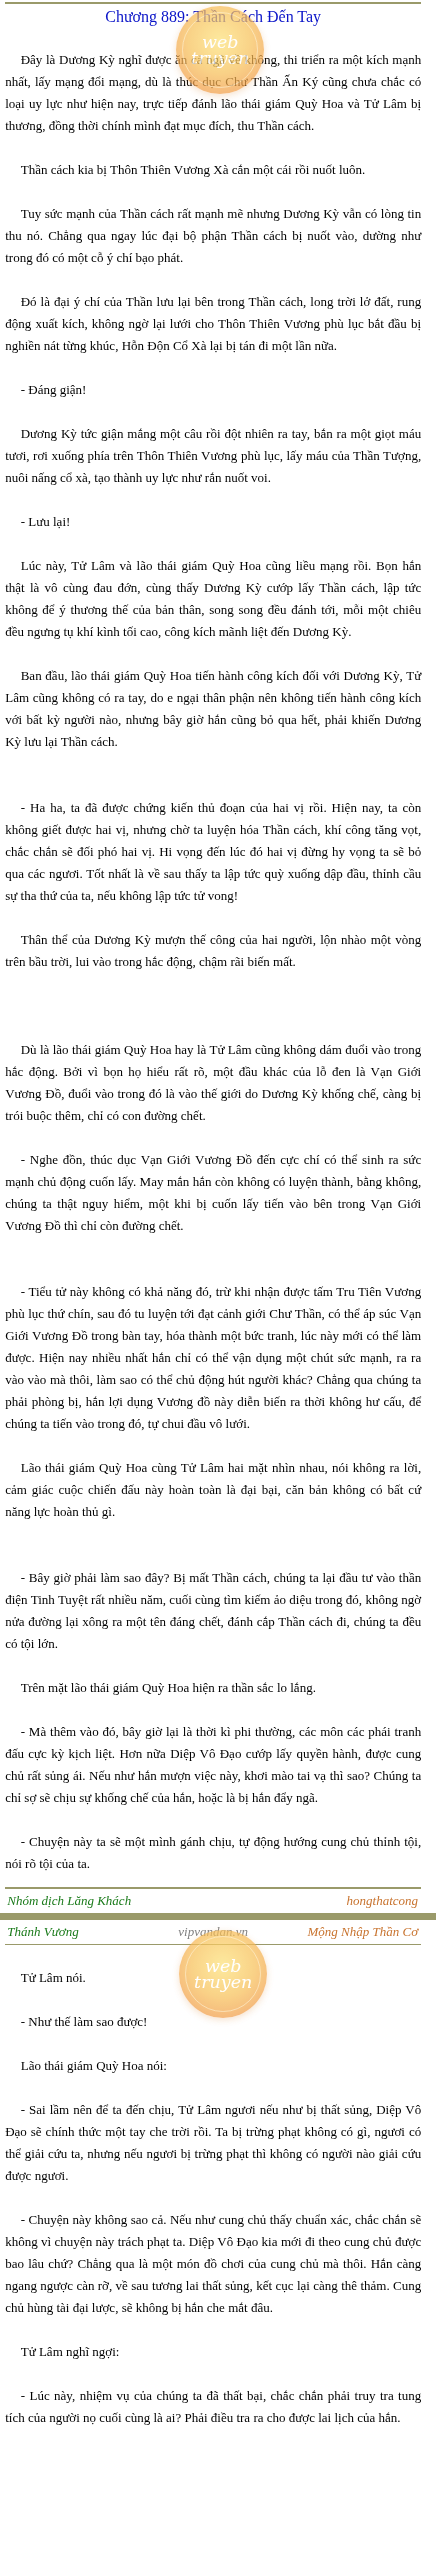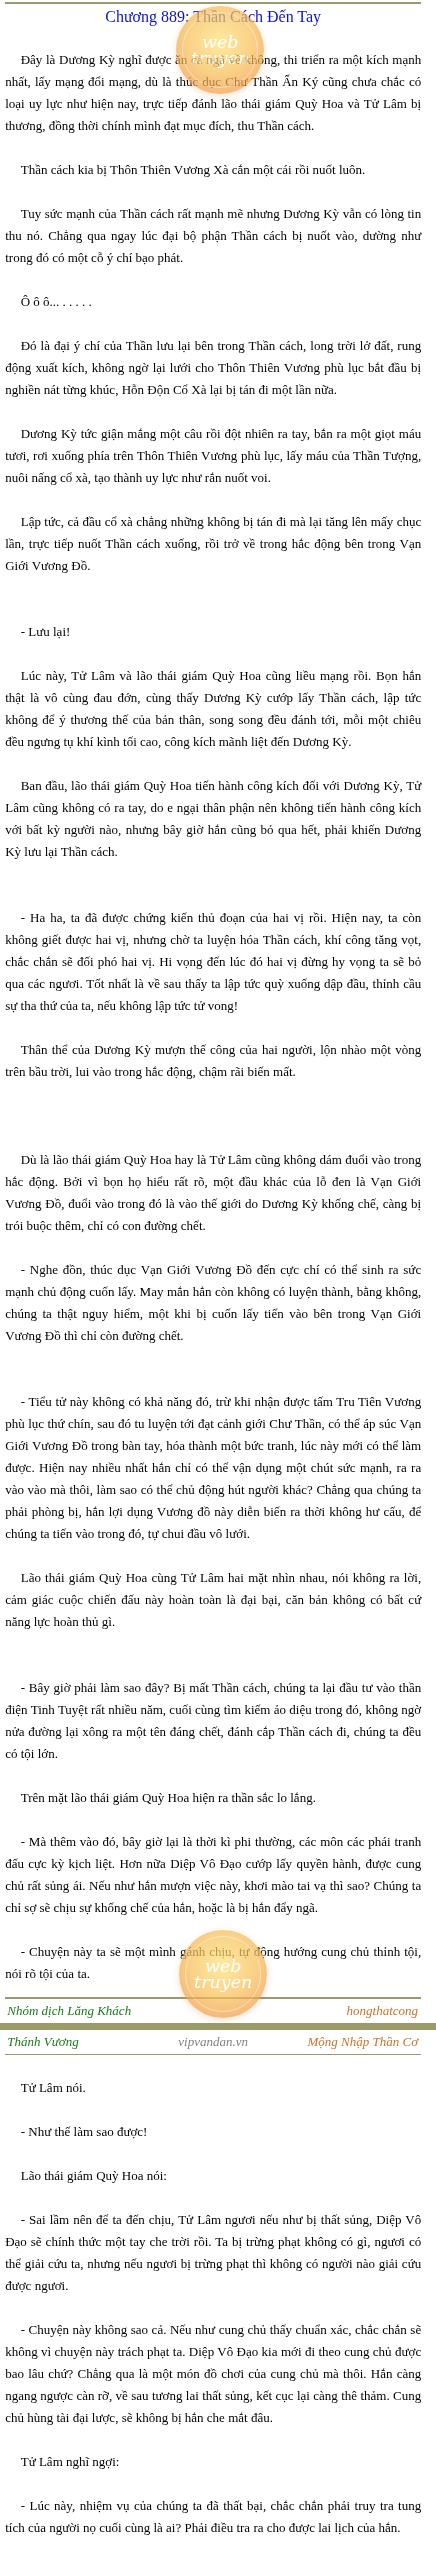--- a/index.html
+++ b/index.html
@@ -62,24 +62,23 @@
 <body>
 
 <div class="page" id="page">
   <div class="top-rule"></div>
   <h1 class="chapter-title">Chương 889: Thần Cách Đến Tay</h1>
 
   <div>
     <p class="para first">Đây là Dương Kỳ nghĩ được ăn cả ngã về không, thi triển ra một kích mạnh nhất, lấy mạng đổi mạng, dù là thúc dục Chư Thần Ấn Ký cũng chưa chắc có loại uy lực như hiện nay, trực tiếp đánh lão thái giám Quỳ Hoa và Tử Lâm bị thương, đồng thời chính mình đạt mục đích, thu Thần cách.</p>
     <p class="para">Thần cách kia bị Thôn Thiên Vương Xà cắn một cái rồi nuốt luôn.</p>
     <p class="para">Tuy sức mạnh của Thần cách rất mạnh mẽ nhưng Dương Kỳ vẫn có lòng tin thu nó. Chẳng qua ngay lúc đại bộ phận Thần cách bị nuốt vào, dường như trong đó có một cỗ ý chí bạo phát.</p>
-    <p class="para">Ô ô ô... . . . . .</p>
     <p class="para">Đó là đại ý chí của Thần lưu lại bên trong Thần cách, long trời lở đất, rung động xuất kích, không ngờ lại lưới cho Thôn Thiên Vương phù lục bắt đầu bị nghiền nát từng khúc, Hỗn Độn Cổ Xà lại bị tán đi một lần nữa.</p>
+    <p class="para">- Đáng giận!</p>
     <p class="para">Dương Kỳ tức giận mắng một câu rồi đột nhiên ra tay, bắn ra một giọt máu tươi, rơi xuống phía trên Thôn Thiên Vương phù lục, lấy máu của Thần Tượng, nuôi nấng cổ xà, tạo thành uy lực như rắn nuốt voi.</p>
-    <p class="para gap-lg">Lập tức, cả đầu cổ xà chẳng những không bị tán đi mà lại tăng lên mấy chục lần, trực tiếp nuốt Thần cách xuống, rồi trở về trong hắc động bên trong Vạn Giới Vương Đồ.</p>
     <p class="para">- Lưu lại!</p>
     <p class="para">Lúc này, Tử Lâm và lão thái giám Quỳ Hoa cũng liều mạng rồi. Bọn hắn thật là vô cùng đau đớn, cùng thấy Dương Kỳ cướp lấy Thần cách, lập tức không để ý thương thế của bản thân, song song đều đánh tới, mỗi một chiêu đều ngưng tụ khí kình tối cao, công kích mãnh liệt đến Dương Kỳ.</p>
     <p class="para gap-lg">Ban đầu, lão thái giám Quỳ Hoa tiến hành công kích đối với Dương Kỳ, Tử Lâm cũng không có ra tay, do e ngại thân phận nên không tiến hành công kích với bất kỳ người nào, nhưng bây giờ hắn cũng bỏ qua hết, phải khiến Dương Kỳ lưu lại Thần cách.</p>
     <p class="para">- Ha ha, ta đã được chứng kiến thủ đoạn của hai vị rồi. Hiện nay, ta còn không giết được hai vị, nhưng chờ ta luyện hóa Thần cách, khí công tăng vọt, chắc chắn sẽ đối phó hai vị. Hi vọng đến lúc đó hai vị đừng hy vọng ta sẽ bỏ qua các ngươi. Tốt nhất là về sau thấy ta lập tức quỳ xuống dập đầu, thỉnh cầu sự tha thứ của ta, nếu không lập tức tử vong!</p>
     <p class="para gap-xl">Thân thể của Dương Kỳ mượn thế công của hai người, lộn nhào một vòng trên bầu trời, lui vào trong hắc động, chậm rãi biến mất.</p>
     <p class="para">Dù là lão thái giám Quỳ Hoa hay là Tử Lâm cũng không dám đuổi vào trong hắc động. Bởi vì bọn họ hiểu rất rõ, một đầu khác của lỗ đen là Vạn Giới Vương Đồ, đuổi vào trong đó là vào thế giới do Dương Kỳ khống chế, càng bị trói buộc thêm, chỉ có con đường chết.</p>
     <p class="para gap-lg">- Nghe đồn, thúc dục Vạn Giới Vương Đồ đến cực chí có thể sinh ra sức mạnh chủ động cuốn lấy. May mắn hắn còn không có luyện thành, bằng không, chúng ta thật nguy hiểm, một khi bị cuốn lấy tiến vào bên trong Vạn Giới Vương Đồ thì chỉ còn đường chết.</p>
     <p class="para">- Tiểu tử này không có khả năng đó, trừ khi nhận được tấm Tru Tiên Vương phù lục thứ chín, sau đó tu luyện tới đạt cảnh giới Chư Thần, có thể áp súc Vạn Giới Vương Đồ trong bàn tay, hóa thành một bức tranh, lúc này mới có thể làm được. Hiện nay nhiều nhất hắn chỉ có thể vận dụng một chút sức mạnh, ra ra vào vào mà thôi, làm sao có thể chủ động hút người khác? Chẳng qua chúng ta phải phòng bị, hắn lợi dụng Vương đồ này diễn biến ra thời không hư cấu, để chúng ta tiến vào trong đó, tự chui đầu vô lưới.</p>
     <p class="para gap-lg">Lão thái giám Quỳ Hoa cùng Tử Lâm hai mặt nhìn nhau, nói không ra lời, cảm giác cuộc chiến đấu này hoàn toàn là đại bại, căn bản không có bất cứ năng lực hoàn thủ gì.</p>
     <p class="para">- Bây giờ phải làm sao đây? Bị mất Thần cách, chúng ta lại đầu tư vào thần điện Tinh Tuyệt rất nhiều năm, cuối cùng tìm kiếm ảo diệu trong đó, không ngờ nửa đường lại xông ra một tên đáng chết, đánh cắp Thần cách đi, chúng ta đều có tội lớn.</p>

